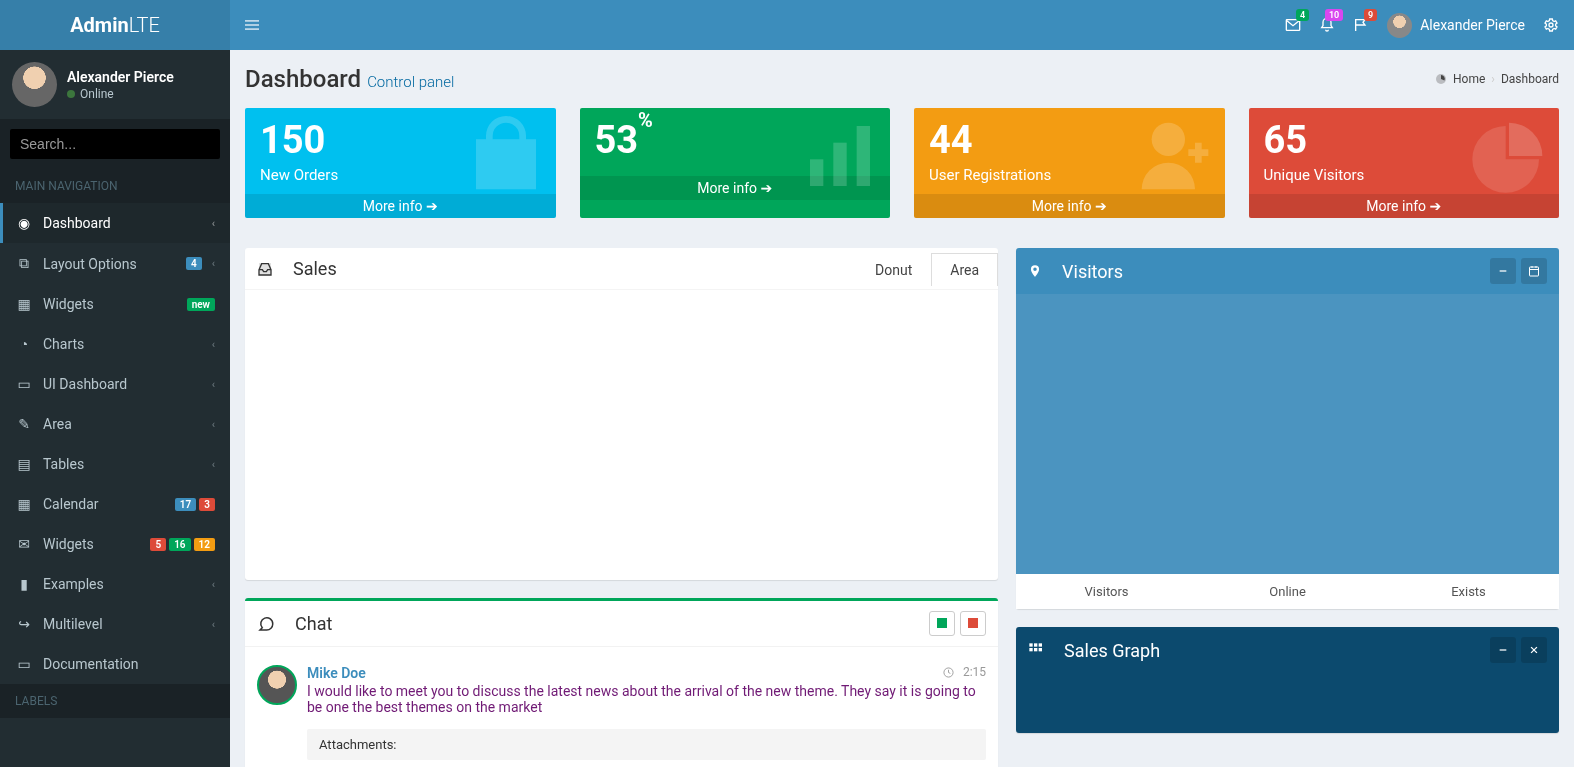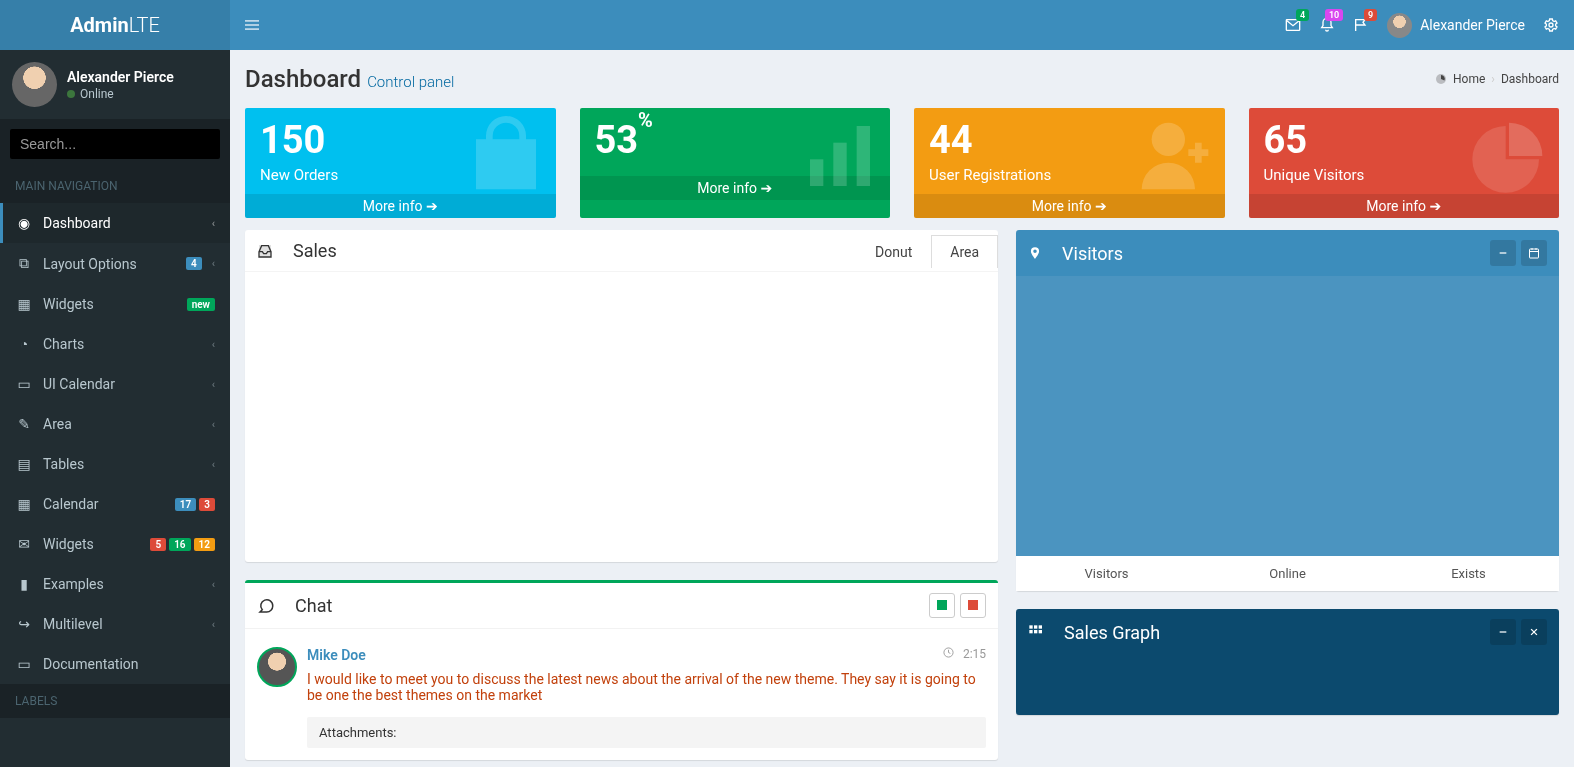--- a/index.html
+++ b/index.html
@@ -37,21 +37,21 @@
 .nav-item .chev{font-size:11px;opacity:.5}
 .nav-item .tags{display:flex;gap:3px}
 .tag{font-size:10px;padding:1px 5px;border-radius:2px;color:#fff;font-weight:600}
 .tag-blue{background:#3c8dbc}.tag-green{background:#00a65a}.tag-red{background:#dd4b39}.tag-orange{background:#f39c12}
 .content-header{padding:15px 15px 0;display:flex;justify-content:space-between;align-items:center}
 .content-header h1{font-size:24px;font-weight:500;color:#333}
 .content-header small{font-size:15px;color:#0369a1;font-weight:300;margin-left:6px}
 .breadcrumb{font-size:12px;color:#444;display:flex;align-items:center;gap:6px}
 .breadcrumb .sep{color:#ccc}
 .content{padding:15px}
-.stat-row{display:flex;gap:24px;margin-bottom:12px}
+.stat-row{display:flex;gap:24px;margin-bottom:30px}
 .stat-box{flex:1;color:#fff;border-radius:2px;position:relative;overflow:hidden}
 .sb-aqua{background:#00c0ef}.sb-green{background:#00a65a}.sb-yellow{background:#f39c12}.sb-red{background:#dd4b39}
 .stat-inner{padding:10px 15px}
 .stat-inner h3{font-size:38px;font-weight:700;margin-bottom:4px}
 .stat-inner h3 sup{font-size:20px;top:-12px;position:relative}
 .stat-inner p{font-size:15px}
 .stat-icon{position:absolute;right:10px;top:8px;font-size:70px;opacity:.18}
 .stat-foot{background:rgba(0,0,0,.1);text-align:center;padding:4px 0;font-size:14px;cursor:pointer}
 .row{display:flex;gap:18px}
 .col7{flex:0 0 calc(58% - 9px)}
@@ -74,22 +74,22 @@
 .visitors-foot div{flex:1;text-align:center;padding:10px;font-size:13px;color:#555}
 .btn-box{background:rgba(0,0,0,.15);border:none;color:#fff;width:26px;height:26px;border-radius:3px;cursor:pointer;display:inline-flex;align-items:center;justify-content:center;font-size:13px}
 .btn-sm-green{background:#fff;border:1px solid #ccc;padding:4px 7px;border-radius:3px;cursor:pointer}
 .btn-sm-green .sq{width:10px;height:10px;background:#00a65a;display:inline-block}
 .btn-sm-red{background:#fff;border:1px solid #ccc;padding:4px 7px;border-radius:3px;cursor:pointer}
 .btn-sm-red .sq{width:10px;height:10px;background:#dd4b39;display:inline-block}
 .chat-item{display:flex;gap:10px;padding:6px 0}
 .chat-avatar{width:40px;height:40px;border-radius:50%;background:radial-gradient(circle at 50% 35%,#f0d0b0 30%,#555 31%);border:2px solid #00a65a;flex-shrink:0}
 .chat-body{flex:1}
 .chat-name{color:#3c8dbc;font-weight:600;font-size:14px}
-.chat-time{float:right;font-size:12px;color:#999;display:flex;align-items:flex-start;gap:9px}
-.chat-text{font-size:14px;color:#c2410c;margin-top:8px}
+.chat-time{float:right;font-size:12px;color:#999;display:flex;align-items:center;gap:9px}
+.chat-text{font-size:14px;color:#701a75;margin-top:2px}
 .attach{background:#f4f4f4;padding:8px 12px;margin:8px 0 0 50px;font-size:13px;color:#333;border-radius:2px}
 svg{display:block}
 .labels-hdr{padding:10px 15px;font-size:12px;color:#4b646f;background:#1a2226}
 </style>
 </head>
 <body>
 
 <div class="wrapper">
 
   <aside class="sidebar">
@@ -136,21 +136,21 @@
             <span class="tag tag-green">new</span>
           </span>
         </div>
         <div class="nav-item">
           <span class="ico">◔</span>
           <span class="lbl">Charts</span>
           <span class="chev">‹</span>
         </div>
         <div class="nav-item">
           <span class="ico">▭</span>
-          <span class="lbl">UI Calendar</span>
+          <span class="lbl">UI Dashboard</span>
           <span class="chev">‹</span>
         </div>
         <div class="nav-item">
           <span class="ico">✎</span>
           <span class="lbl">Area</span>
           <span class="chev">‹</span>
         </div>
         <div class="nav-item">
           <span class="ico">▤</span>
           <span class="lbl">Tables</span>

